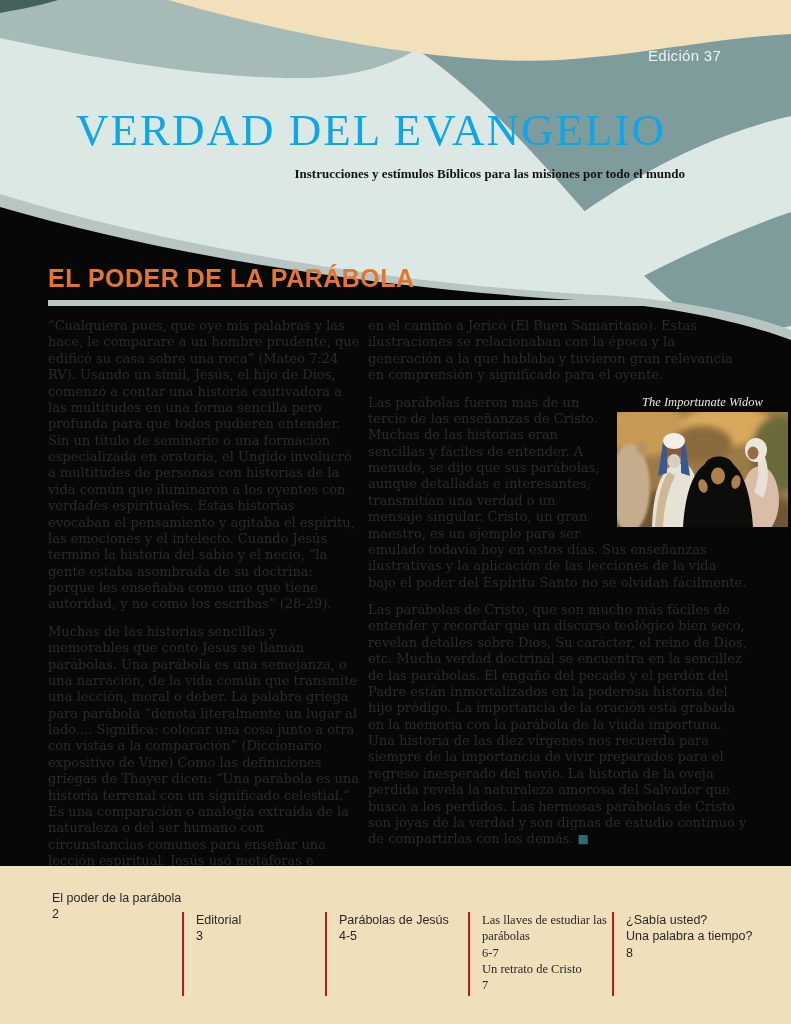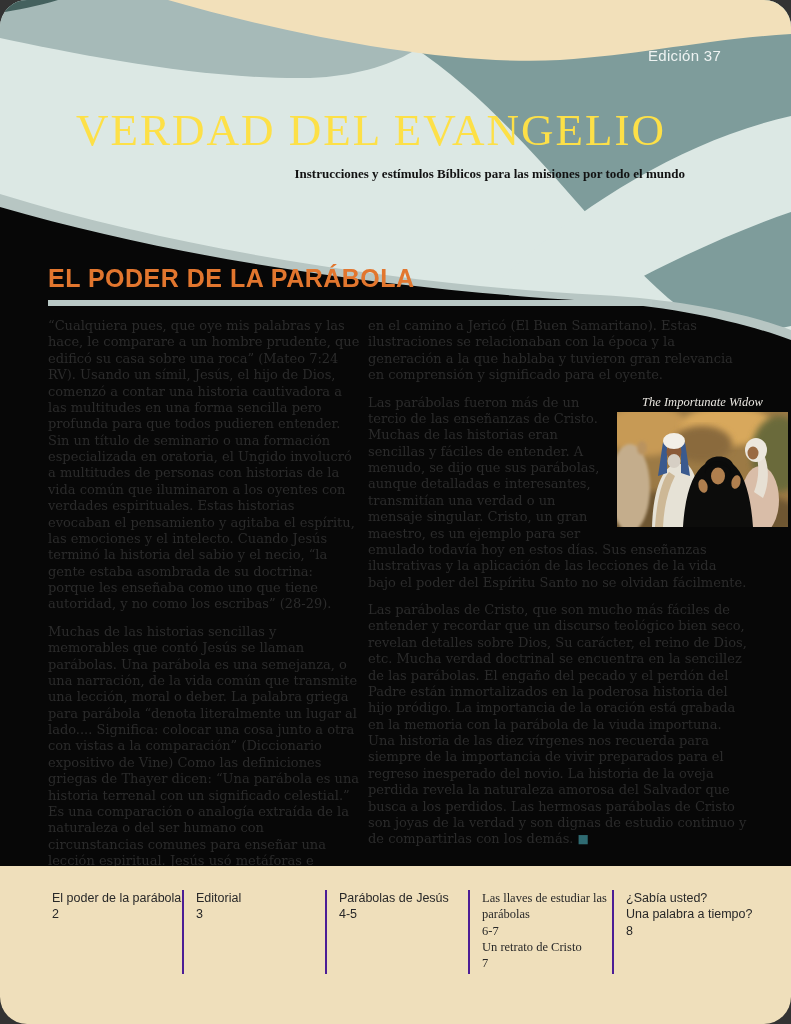--- a/index.html
+++ b/index.html
@@ -1,34 +1,33 @@
 <!DOCTYPE html>
 <html><head>
 <meta charset="utf-8">
 <style>
   html,body { margin:0; padding:0; background:#333; }
   .page {
     position:relative; width:791px; height:1024px;
     background:#070707; overflow:hidden;
     font-family:"Liberation Sans", sans-serif;
-    border-radius:27px;
   }
 
   
   .masthead { position:absolute; top:0; left:0; width:791px; height:340px; z-index:1; }
   .masthead svg { display:block; }
   .edition {
     position:absolute; top:47px; left:648px; z-index:2;
     color:#eef3f2; font-size:15px; letter-spacing:.3px;
   }
   .newsletter-title {
     position:absolute; top:104px; left:55px; width:632px; z-index:2;
     text-align:center; white-space:nowrap;
     font-family:"Liberation Serif", serif; font-weight:500;
-    font-size:45px; letter-spacing:2px; color:#fde047;
+    font-size:45px; letter-spacing:2px; color:#0ea5e9;
   }
   .newsletter-subtitle {
     position:absolute; top:166px; left:55px; width:630px; z-index:2;
     text-align:right; font-size:13px; font-weight:bold; color:#121212;font-family:Liberation Serif, serif;
   }
 
   
   .article { position:absolute; top:264px; left:48px; width:700px; z-index:2; }
   .article h1 {
     margin:0; font-size:25px; font-weight:bold; letter-spacing:.5px;
@@ -62,21 +61,21 @@
   .end-mark { color:#2f6b72; font-size:12px; }
 
   
   .footer {
     position:absolute; top:866px; left:0; width:791px; height:158px; z-index:3;
     background:#efdfbb; box-sizing:border-box;
     padding:24px 0 0 52px; display:flex;
     font-size:12.5px; color:#282828; line-height:1.3;
   }
   .toc-col { box-sizing:border-box; height:84px; display:flex; flex-direction:column; }
-  .toc-col + .toc-col { border-left:2px solid #4c1d95; padding-left:12px; }
+  .toc-col + .toc-col { border-left:2px solid #b91c1c; padding-left:12px;margin-top:22px; }
   .c1 { width:130px; }
   .c2 { width:143px; }
   .c3 { width:143px; }
   .c4 { width:144px;font-family:Liberation Serif, serif; }
   .c5 { width:170px; }
   .toc-sub { margin-top:15px; }
   .toc-page { margin-top:auto; }
   .toc-line { margin:0; }
 </style>
 </head>

